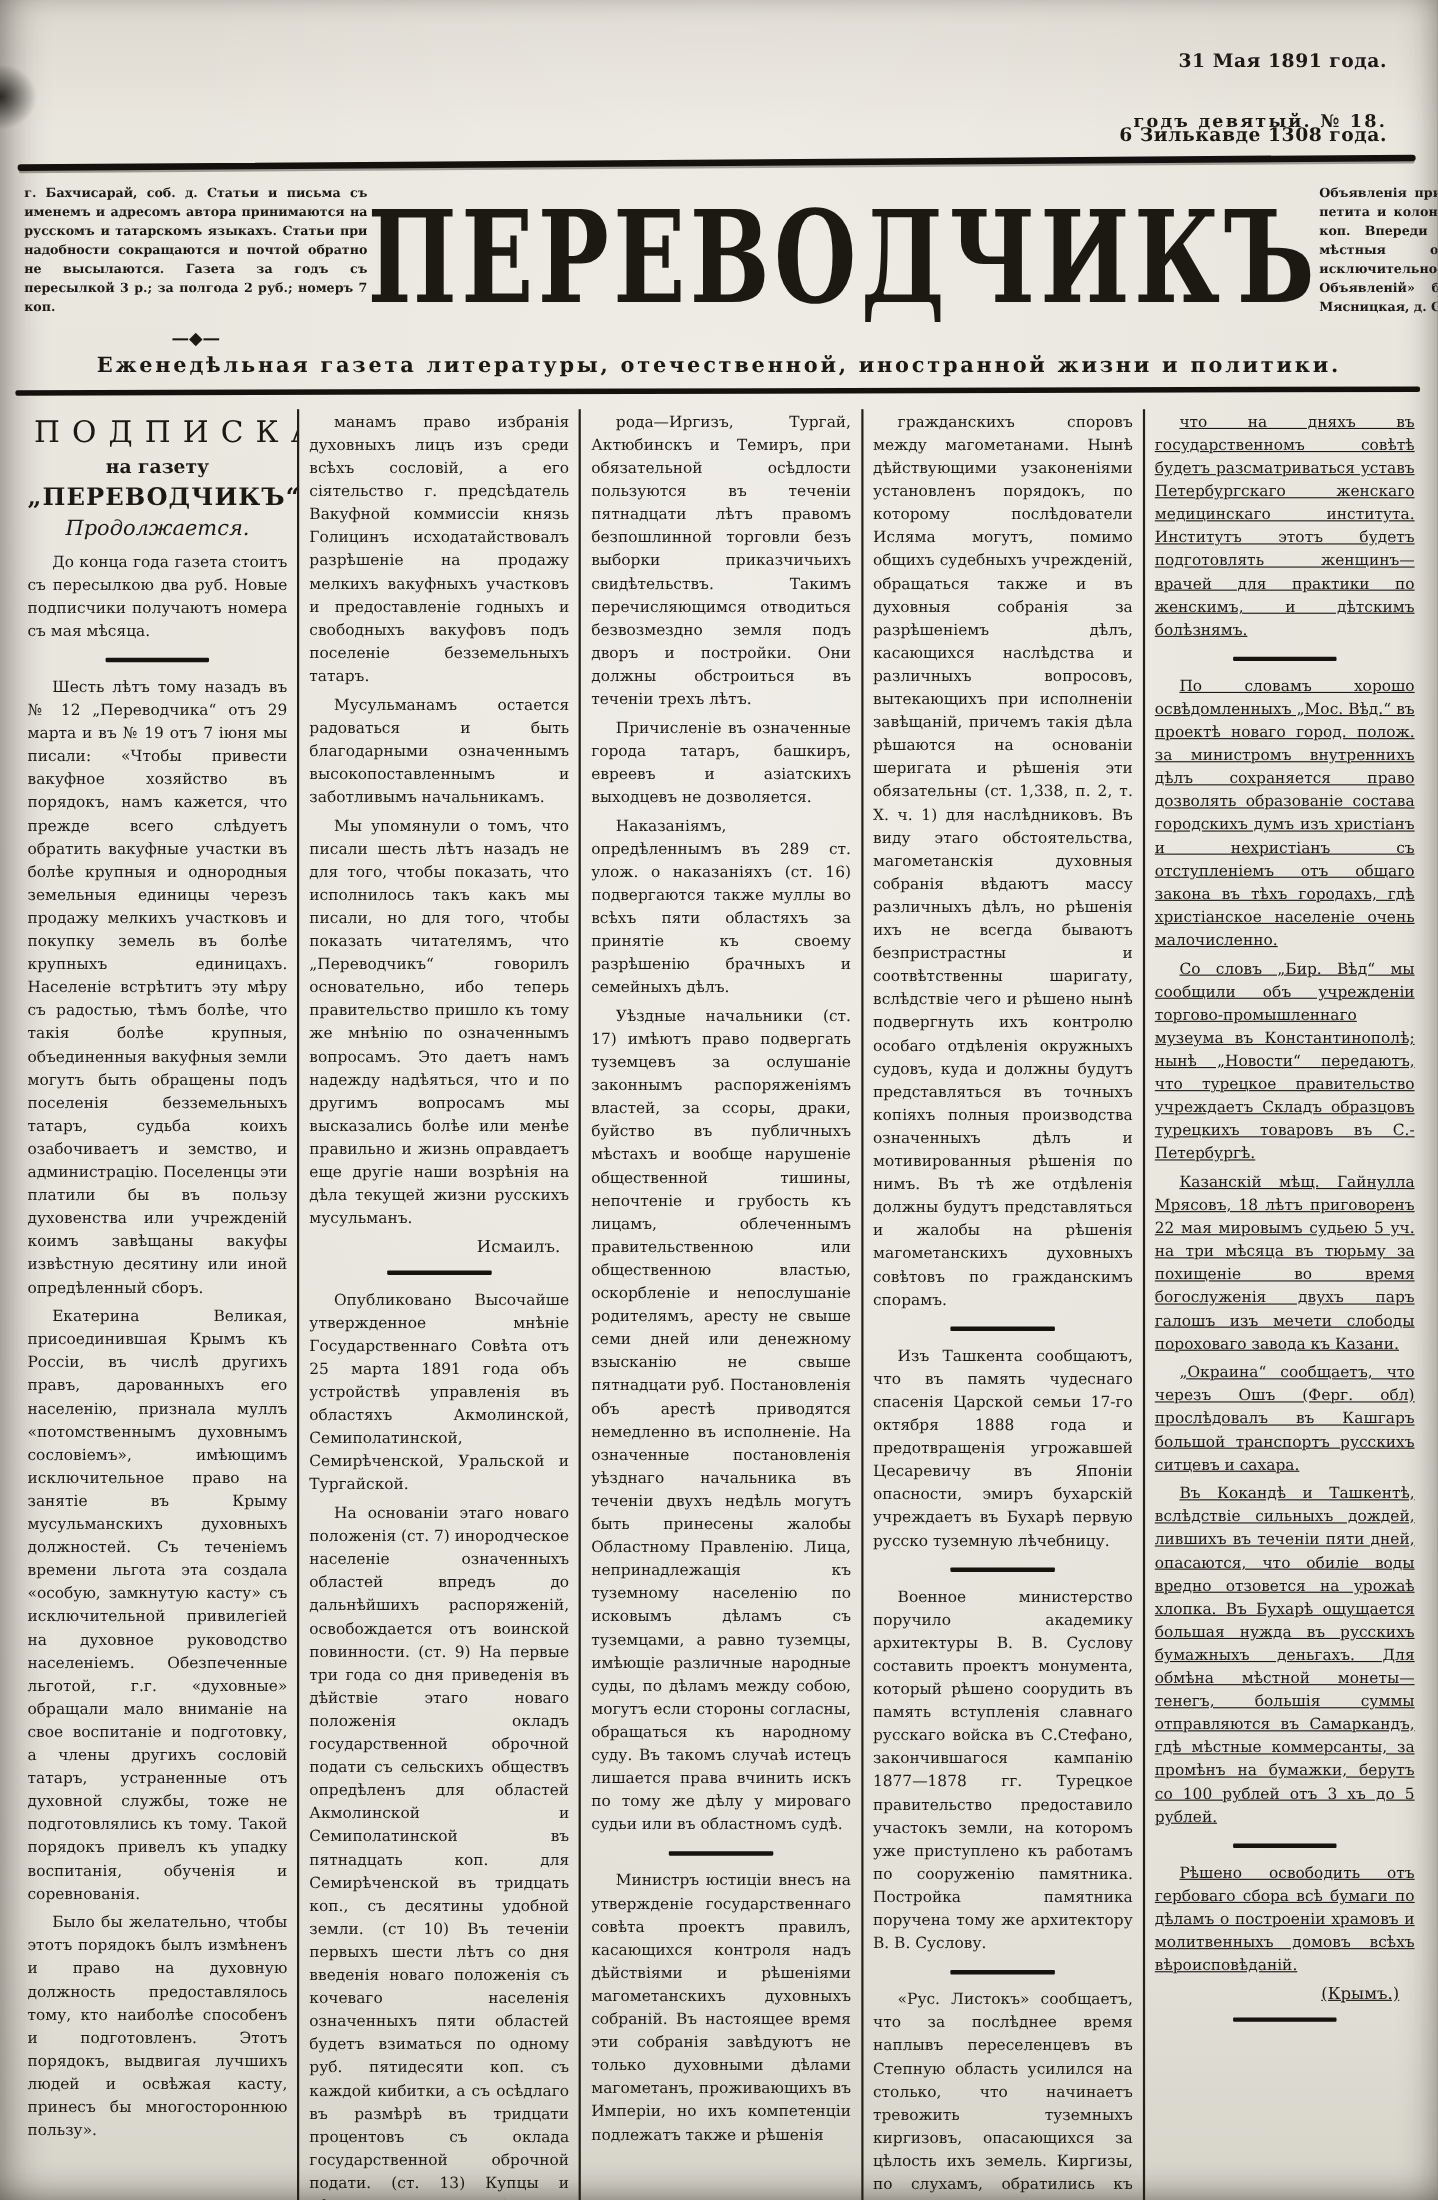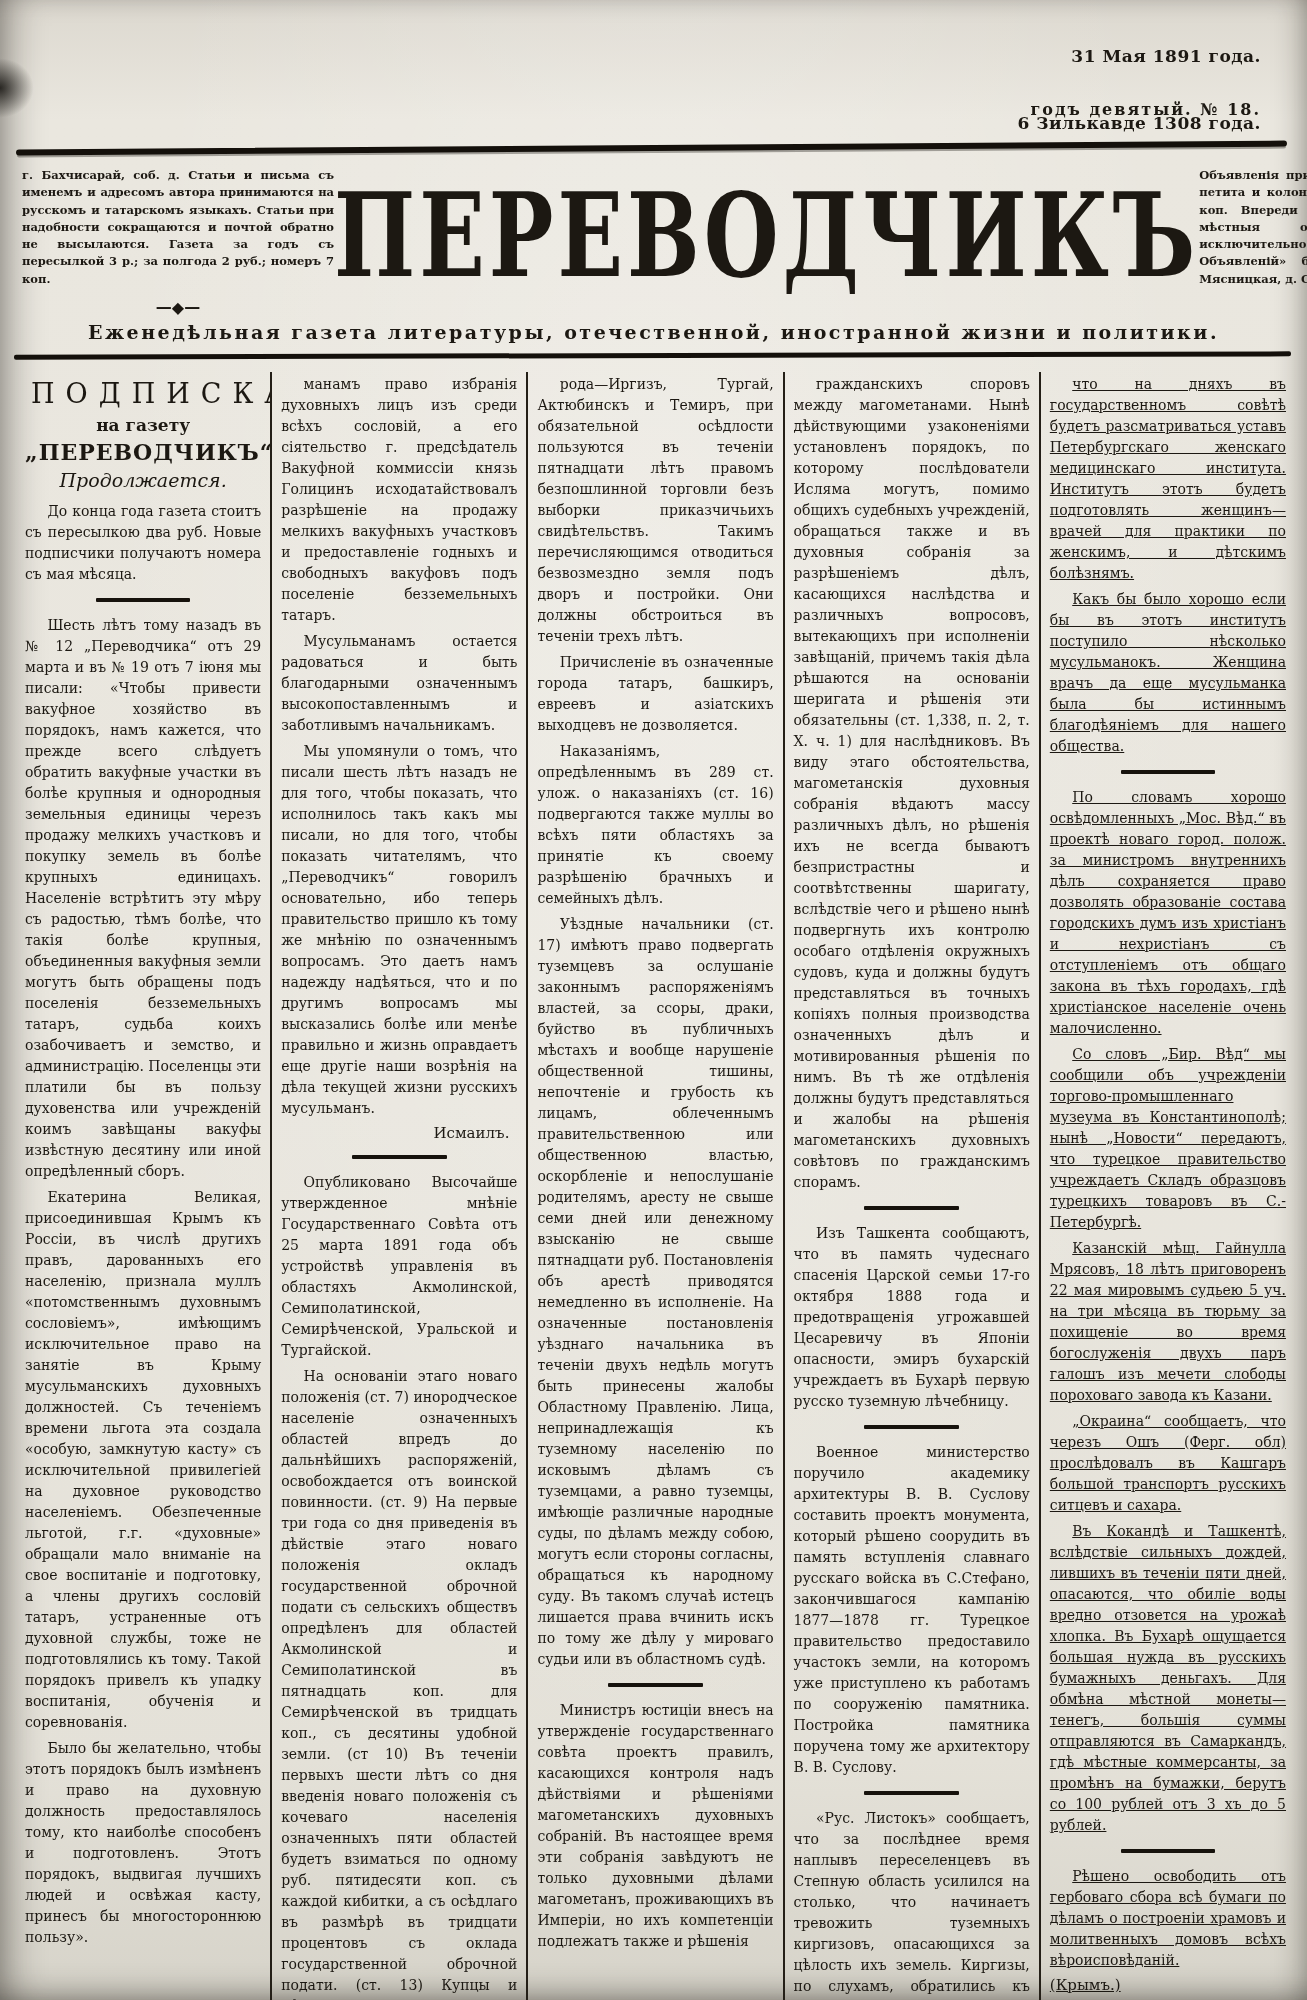--- a/index.html
+++ b/index.html
@@ -35,21 +35,21 @@
   .cols{display:flex;align-items:stretch;padding:14px 12px 0 16px;height:1646px;overflow:hidden;}
   .col{flex:1 1 0;padding:2px 9px 0 9px;border-right:2px solid #241f17;overflow:hidden;}
   .col:last-child{border-right:none;text-decoration:underline;}
   .b-p{font-size:14px;line-height:1.5;text-align:justify;text-indent:1.6em;margin:0 0 5px;}
   .b-rule{width:40%;height:4px;background:#16120c;margin:13px auto 13px;border-radius:1px;}
   .b-sig{font-size:15px;text-align:right;margin:0 8px 6px 0;font-weight:normal;}
   .b-h1{text-align:center;font-size:27px;letter-spacing:11px;margin:4px 0 6px;font-weight:normal;text-indent:6px;}
   .b-h2{text-align:center;font-size:17px;font-weight:bold;margin:0 0 4px;}
   .b-q{text-align:center;font-size:22px;font-weight:bold;letter-spacing:1px;margin:0 0 4px;white-space:nowrap;}
   .b-i{text-align:center;font-style:italic;font-size:19px;margin:0 0 10px;}
-  .b-right{font-size:15px;text-align:left;margin:0 14px 4px 0;}
+  .b-right{font-size:15px;text-align:right;margin:0 14px 4px 0;}
   
   .smudge-tl{position:absolute;left:0;top:58px;width:34px;height:60px;background:radial-gradient(ellipse at 0 50%, rgba(10,8,5,.8), rgba(10,8,5,0) 70%);}
 </style>
 </head>
 <body>
 
 <div class="page">
   <div class="smudge-tl"></div>
 
   <div class="hdr-row1">
@@ -109,21 +109,20 @@
         <p class="b-p">гражданскихъ споровъ между магометанами. Нынѣ дѣйствующими узаконеніями установленъ порядокъ, по которому послѣдователи Исляма могутъ, помимо общихъ судебныхъ учрежденій, обращаться также и въ духовныя собранія за разрѣшеніемъ дѣлъ, касающихся наслѣдства и различныхъ вопросовъ, вытекающихъ при исполненіи завѣщаній, причемъ такія дѣла рѣшаются на основаніи шеригата и рѣшенія эти обязательны (ст. 1,338, п. 2, т. X. ч. 1) для наслѣдниковъ. Въ виду этаго обстоятельства, магометанскія духовныя собранія вѣдаютъ массу различныхъ дѣлъ, но рѣшенія ихъ не всегда бываютъ безпристрастны и соотвѣтственны шаригату, вслѣдствіе чего и рѣшено нынѣ подвергнуть ихъ контролю особаго отдѣленія окружныхъ судовъ, куда и должны будутъ представляться въ точныхъ копіяхъ полныя производства означенныхъ дѣлъ и мотивированныя рѣшенія по нимъ. Въ тѣ же отдѣленія должны будутъ представляться и жалобы на рѣшенія магометанскихъ духовныхъ совѣтовъ по гражданскимъ спорамъ.</p>
         <div class="b-rule"></div>
         <p class="b-p">Изъ Ташкента сообщаютъ, что въ память чудеснаго спасенія Царской семьи 17-го октября 1888 года и предотвращенія угрожавшей Цесаревичу въ Японіи опасности, эмиръ бухарскій учреждаетъ въ Бухарѣ первую русско туземную лѣчебницу.</p>
         <div class="b-rule"></div>
         <p class="b-p">Военное министерство поручило академику архитектуры В. В. Суслову составить проектъ монумента, который рѣшено соорудить въ память вступленія славнаго русскаго войска въ С.Стефано, закончившагося кампанію 1877—1878 гг. Турецкое правительство предоставило участокъ земли, на которомъ уже приступлено къ работамъ по сооруженію памятника. Постройка памятника поручена тому же архитектору В. В. Суслову.</p>
         <div class="b-rule"></div>
         <p class="b-p">«Рус. Листокъ» сообщаетъ, что за послѣднее время наплывъ переселенцевъ въ Степную область усилился на столько, что начинаетъ тревожить туземныхъ киргизовъ, опасающихся за цѣлость ихъ земель. Киргизы, по слухамъ, обратились къ министру внутреннихъ дѣлъ съ ходатайствомъ о принятіи мѣръ къ прекращенію переселенческаго движенія.</p>
       </div>
       <div class="col">
         <p class="b-p">что на дняхъ въ государственномъ совѣтѣ будетъ разсматриваться уставъ Петербургскаго женскаго медицинскаго института. Институтъ этотъ будетъ подготовлять женщинъ—врачей для практики по женскимъ, и дѣтскимъ болѣзнямъ.</p>
-        <p class="b-p">Какъ бы было хорошо если бы въ этотъ институтъ поступило нѣсколько мусульманокъ. Женщина врачъ да еще мусульманка была бы истиннымъ благодѣяніемъ для нашего общества.</p>
         <div class="b-rule"></div>
         <p class="b-p">По словамъ хорошо освѣдомленныхъ „Мос. Вѣд.“ въ проектѣ новаго город. полож. за министромъ внутреннихъ дѣлъ сохраняется право дозволять образованіе состава городскихъ думъ изъ христіанъ и нехристіанъ съ отступленіемъ отъ общаго закона въ тѣхъ городахъ, гдѣ христіанское населеніе очень малочисленно.</p>
         <p class="b-p">Со словъ „Бир. Вѣд“ мы сообщили объ учрежденіи торгово-промышленнаго музеума въ Константинополѣ; нынѣ „Новости“ передаютъ, что турецкое правительство учреждаетъ Складъ образцовъ турецкихъ товаровъ въ С.-Петербургѣ.</p>
         <p class="b-p">Казанскій мѣщ. Гайнулла Мрясовъ, 18 лѣтъ приговоренъ 22 мая мировымъ судьею 5 уч. на три мѣсяца въ тюрьму за похищеніе во время богослуженія двухъ паръ галошъ изъ мечети слободы пороховаго завода къ Казани.</p>
         <p class="b-p">„Окраина“ сообщаетъ, что черезъ Ошъ (Ферг. обл) прослѣдовалъ въ Кашгаръ большой транспортъ русскихъ ситцевъ и сахара.</p>
         <p class="b-p">Въ Кокандѣ и Ташкентѣ, вслѣдствіе сильныхъ дождей, лившихъ въ теченіи пяти дней, опасаются, что обиліе воды вредно отзовется на урожаѣ хлопка. Въ Бухарѣ ощущается большая нужда въ русскихъ бумажныхъ деньгахъ. Для обмѣна мѣстной монеты—тенегъ, большія суммы отправляются въ Самаркандъ, гдѣ мѣстные коммерсанты, за промѣнъ на бумажки, берутъ со 100 рублей отъ 3 хъ до 5 рублей.</p>
         <div class="b-rule"></div>
         <p class="b-p">Рѣшено освободить отъ гербоваго сбора всѣ бумаги по дѣламъ о построеніи храмовъ и молитвенныхъ домовъ всѣхъ вѣроисповѣданій.</p>
         <p class="b-right">(Крымъ.)</p>
         <div class="b-rule"></div>

